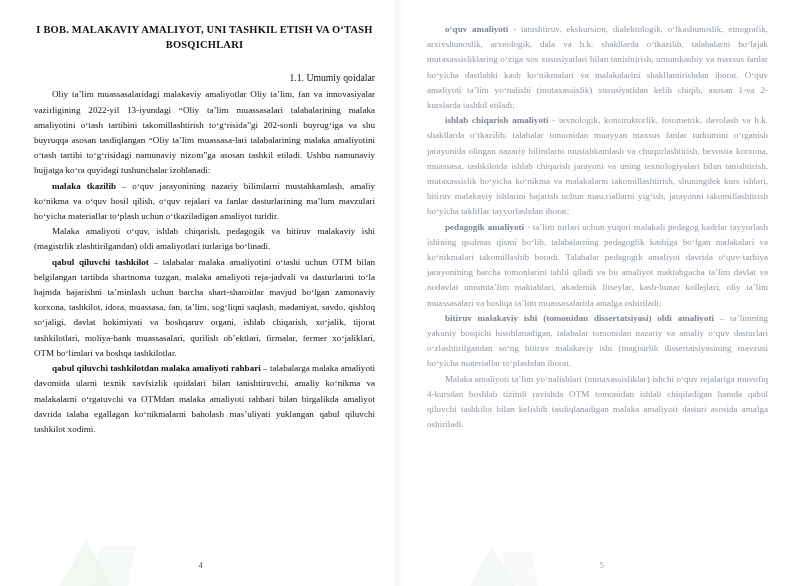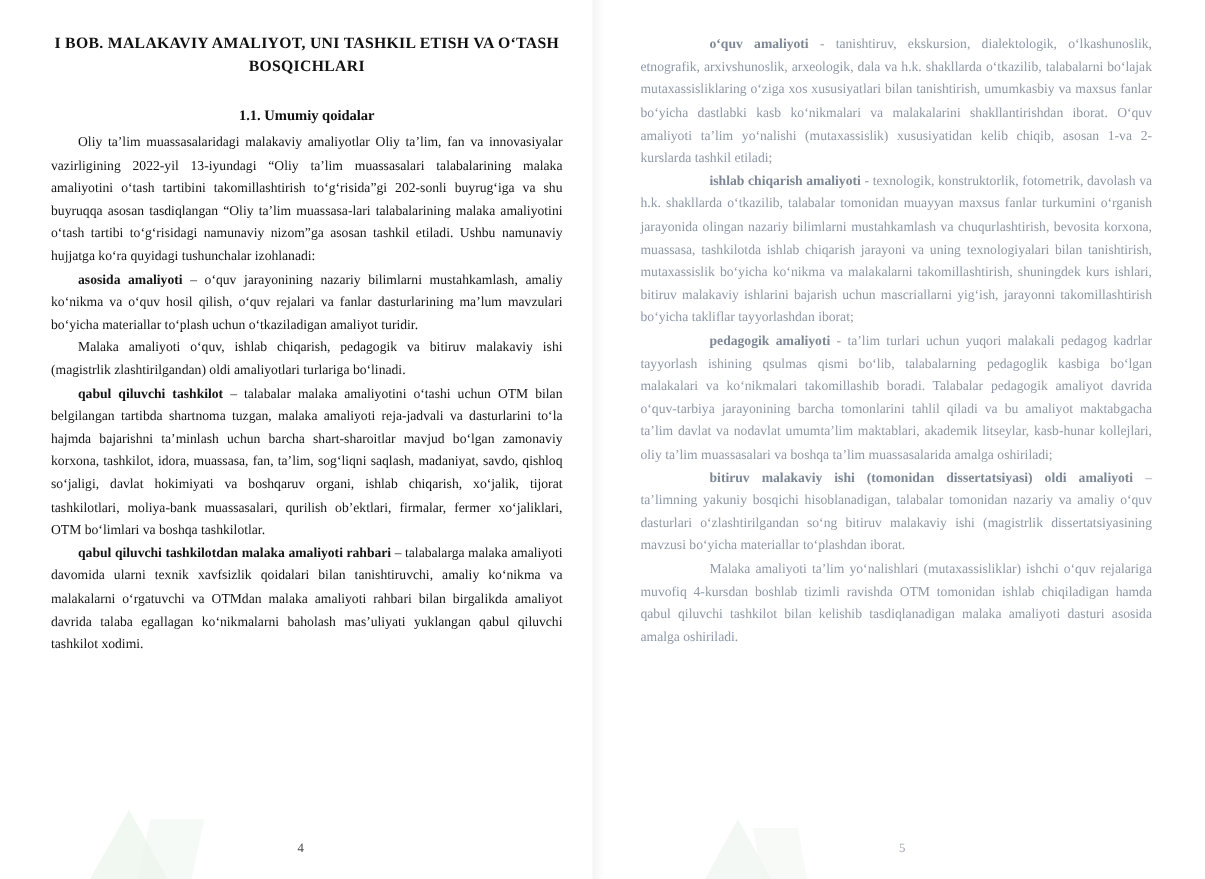--- a/index.html
+++ b/index.html
@@ -46,22 +46,22 @@
   .chapter-title {
     text-align: center;
     font-weight: bold;
     font-size: 10.5px;
     letter-spacing: 0.2px;
     line-height: 1.45;
     color: #111111;
     margin: 0 0 20px 0;
   }
   .section-title {
-    text-align: center;
-    font-weight: bold;
+    text-align: right;
+    font-weight: normal;
     font-size: 9.7px;
     color: #111111;
     margin: 6px 0 4px 0;
   }
 
   p.body {
     margin: 0 0 0 0;
     text-align: justify;
     text-justify: inter-word;
     font-size: 9.1px;
@@ -72,21 +72,21 @@
   }
   p.body + p.body { margin-top: 0px; }
 
   .lead { font-weight: bold; }
 
   
   .sheet.right p.body,
   .sheet.right .lead {
     color: #8e98a6;
   }
-  .sheet.right .lead { color: #7d8795; margin-left: 28px; }
+  .sheet.right .lead { color: #7d8795; }
 
   .folio {
     position: absolute;
     bottom: 16px;
     width: 100%;
     left: 0;
     text-align: center;
     font-size: 8.5px;
     color: #4a4a4a;
   }
@@ -139,21 +139,21 @@
   <div class="spread">
 
     <div class="sheet left">
       <div class="chapter-title">I BOB. MALAKAVIY AMALIYOT, UNI TASHKIL ETISH VA O‘TASH BOSQICHLARI</div>
       <div class="section-title">1.1. Umumiy qoidalar</div>
 
       <p class="body">
         <span class="lead"></span><span>Oliy ta’lim muassasalaridagi malakaviy amaliyotlar Oliy ta’lim, fan va innovasiyalar vazirligining 2022-yil 13-iyundagi “Oliy ta’lim muassasalari talabalarining malaka amaliyotini o‘tash tartibini takomillashtirish to‘g‘risida”gi 202-sonli buyrug‘iga va shu buyruqqa asosan tasdiqlangan “Oliy ta’lim muassasa-lari talabalarining malaka amaliyotini o‘tash tartibi to‘g‘risidagi namunaviy nizom”ga asosan tashkil etiladi. Ushbu namunaviy hujjatga ko‘ra quyidagi tushunchalar izohlanadi:</span>
       </p>
       <p class="body">
-        <span class="lead">asosida amaliyoti</span><span> – o‘quv jarayonining nazariy bilimlarni mustahkamlash, amaliy ko‘nikma va o‘quv hosil qilish, o‘quv rejalari va fanlar dasturlarining ma’lum mavzulari bo‘yicha materiallar to‘plash uchun o‘tkaziladigan amaliyot turidir.</span>
+        <span class="lead">malaka tkazilib</span><span> – o‘quv jarayonining nazariy bilimlarni mustahkamlash, amaliy ko‘nikma va o‘quv hosil qilish, o‘quv rejalari va fanlar dasturlarining ma’lum mavzulari bo‘yicha materiallar to‘plash uchun o‘tkaziladigan amaliyot turidir.</span>
       </p>
       <p class="body">
         <span class="lead"></span><span>Malaka amaliyoti o‘quv, ishlab chiqarish, pedagogik va bitiruv malakaviy ishi (magistrlik zlashtirilgandan) oldi amaliyotlari turlariga bo‘linadi.</span>
       </p>
       <p class="body">
         <span class="lead">qabul qiluvchi tashkilot</span><span> – talabalar malaka amaliyotini o‘tashi uchun OTM bilan belgilangan tartibda shartnoma tuzgan, malaka amaliyoti reja-jadvali va dasturlarini to‘la hajmda bajarishni ta’minlash uchun barcha shart-sharoitlar mavjud bo‘lgan zamonaviy korxona, tashkilot, idora, muassasa, fan, ta’lim, sog‘liqni saqlash, madaniyat, savdo, qishloq so‘jaligi, davlat hokimiyati va boshqaruv organi, ishlab chiqarish, xo‘jalik, tijorat tashkilotlari, moliya-bank muassasalari, qurilish ob’ektlari, firmalar, fermer xo‘jaliklari, OTM bo‘limlari va boshqa tashkilotlar.</span>
       </p>
       <p class="body">
         <span class="lead">qabul qiluvchi tashkilotdan malaka amaliyoti rahbari</span><span> – talabalarga malaka amaliyoti davomida ularni texnik xavfsizlik qoidalari bilan tanishtiruvchi, amaliy ko‘nikma va malakalarni o‘rgatuvchi va OTMdan malaka amaliyoti rahbari bilan birgalikda amaliyot davrida talaba egallagan ko‘nikmalarni baholash mas’uliyati yuklangan qabul qiluvchi tashkilot xodimi.</span>
       </p>

